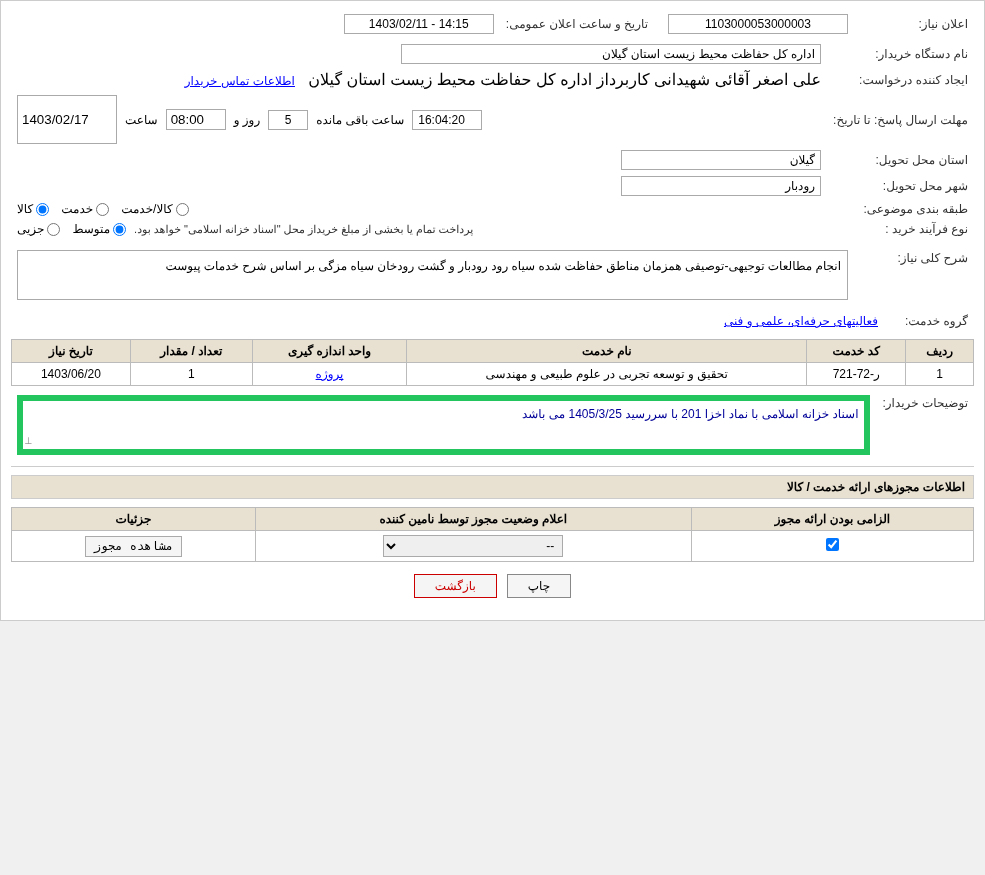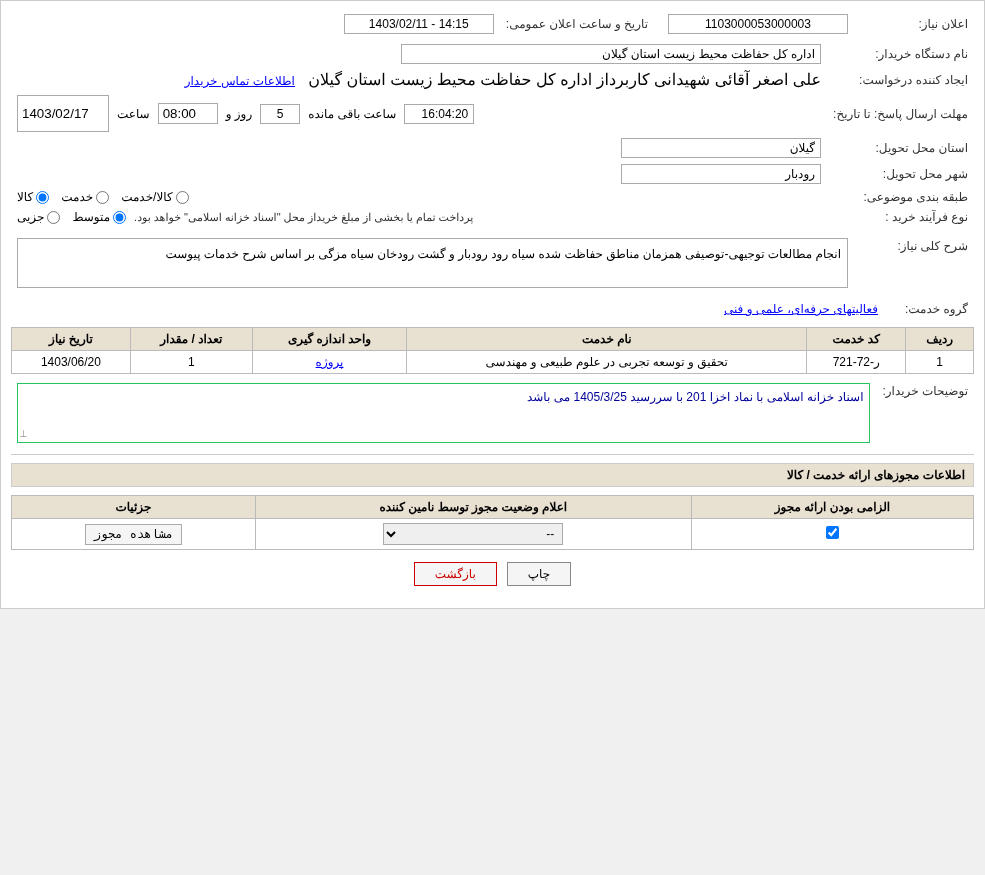--- a/index.html
+++ b/index.html
@@ -59,21 +59,21 @@
       border: 1px solid #aaa;
       padding: 2px 5px;
       background: #fff;
       font-size: 12px;
       font-family: Tahoma, Arial, sans-serif;
       direction: rtl;
     }
     .input-medium { width: 150px; }
     .input-xsmall { width: 60px; }
     .link-blue { color: #00f; text-decoration: underline; cursor: pointer; }
-    .date-input { width: 92px; border: 1px solid #aaa; padding: 10px 4px; }
+    .date-input { width: 100px; border: 1px solid #aaa; padding: 16px 4px; }
     .time-input { width: 60px; border: 1px solid #aaa; padding: 2px 4px; }
     .row-flex {
       display: flex;
       align-items: center;
       gap: 4px;
       flex-direction: row-reverse;
     }
     .radio-group {
       display: flex;
       gap: 12px;
@@ -112,21 +112,21 @@
       border: 1px solid #bbb;
       padding: 4px 8px;
       text-align: center;
       font-size: 12px;
     }
     .data-table td.link-blue {
       color: #00f;
       cursor: pointer;
     }
     .notes-box {
-      border: 1px solid #22c55e;
+      border: 6px solid #22c55e;
       padding: 6px;
       background: #fff;
       min-height: 60px;
       text-align: right;
       direction: rtl;
       font-size: 12px;
       color: #009;
       position: relative;
     }
     .notes-box .resize-handle {
@@ -231,21 +231,21 @@
           <span>مهلت ارسال پاسخ: تا تاریخ:</span>
         </td>
         <td colspan="3">
           <div class="row-flex" style="flex-wrap:wrap;">
             <input class="date-input" type="text" value="1403/02/17" style="direction: ltr;">
             <span style="margin:0 4px;">ساعت</span>
             <input class="time-input" type="text" value="08:00" style="direction: ltr;">
             <span style="margin:0 4px;">روز و</span>
             <input class="input-box input-xsmall" type="text" value="5" style="width: 40px; text-align: center;">
             <span style="margin:0 4px;">ساعت باقی مانده</span>
-            <input class="input-box" type="text" value="16:04:20" style="width: 70px; text-align: right; direction: ltr;">
+            <input class="input-box" type="text" value="16:04:20" style="width: 70px; text-align: left; direction: ltr;">
           </div>
         </td>
       </tr>
 
       <tr>
         <td class="label-cell">استان محل تحویل:</td>
         <td colspan="3">
           <input class="input-box" type="text" value="گیلان" style="width: 200px;">
         </td>
       </tr>

